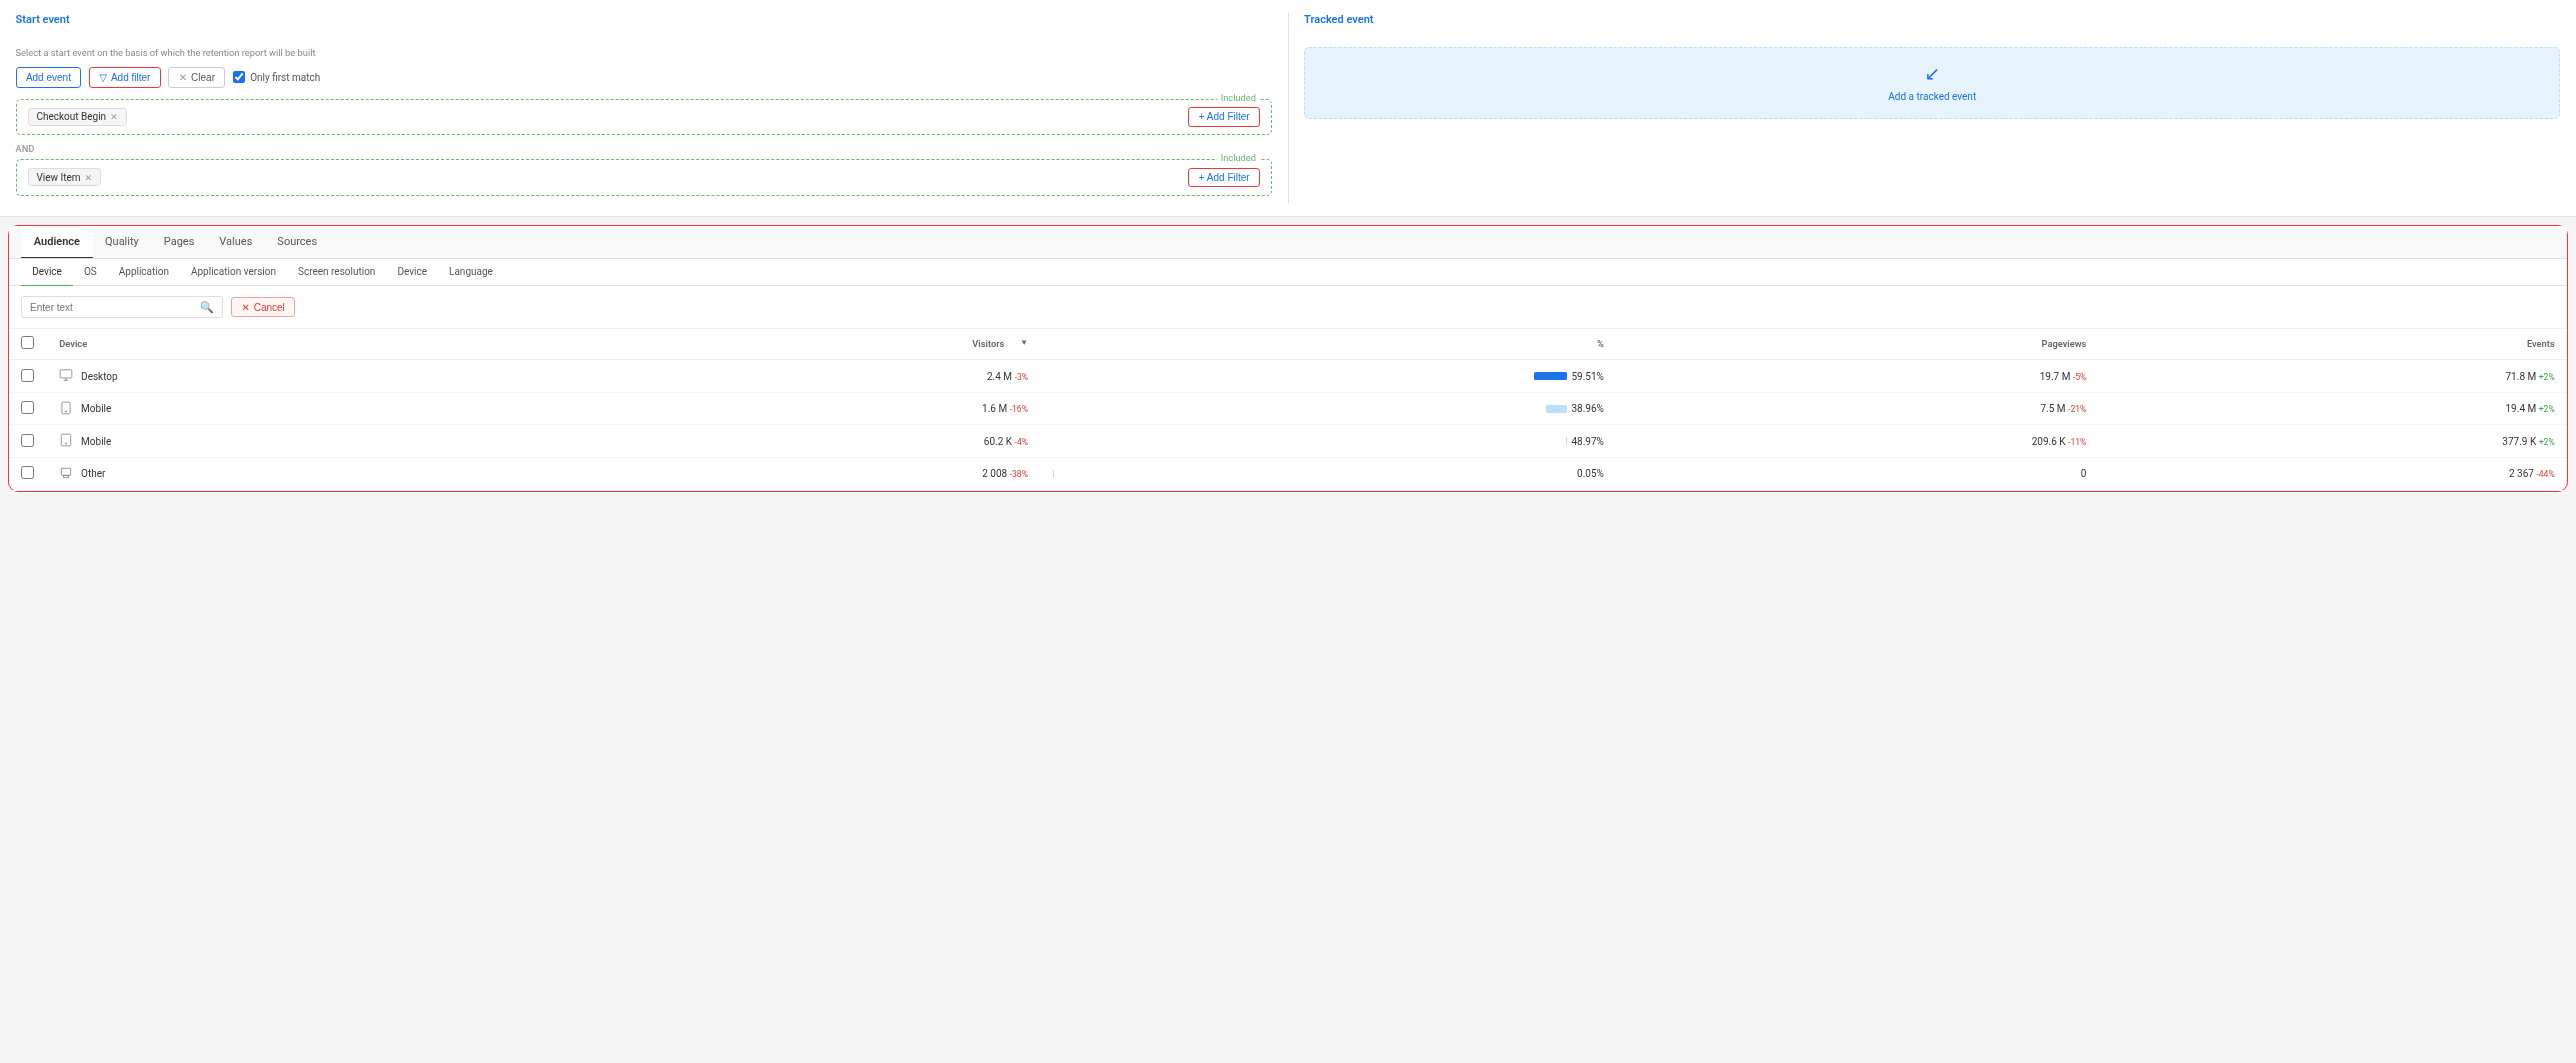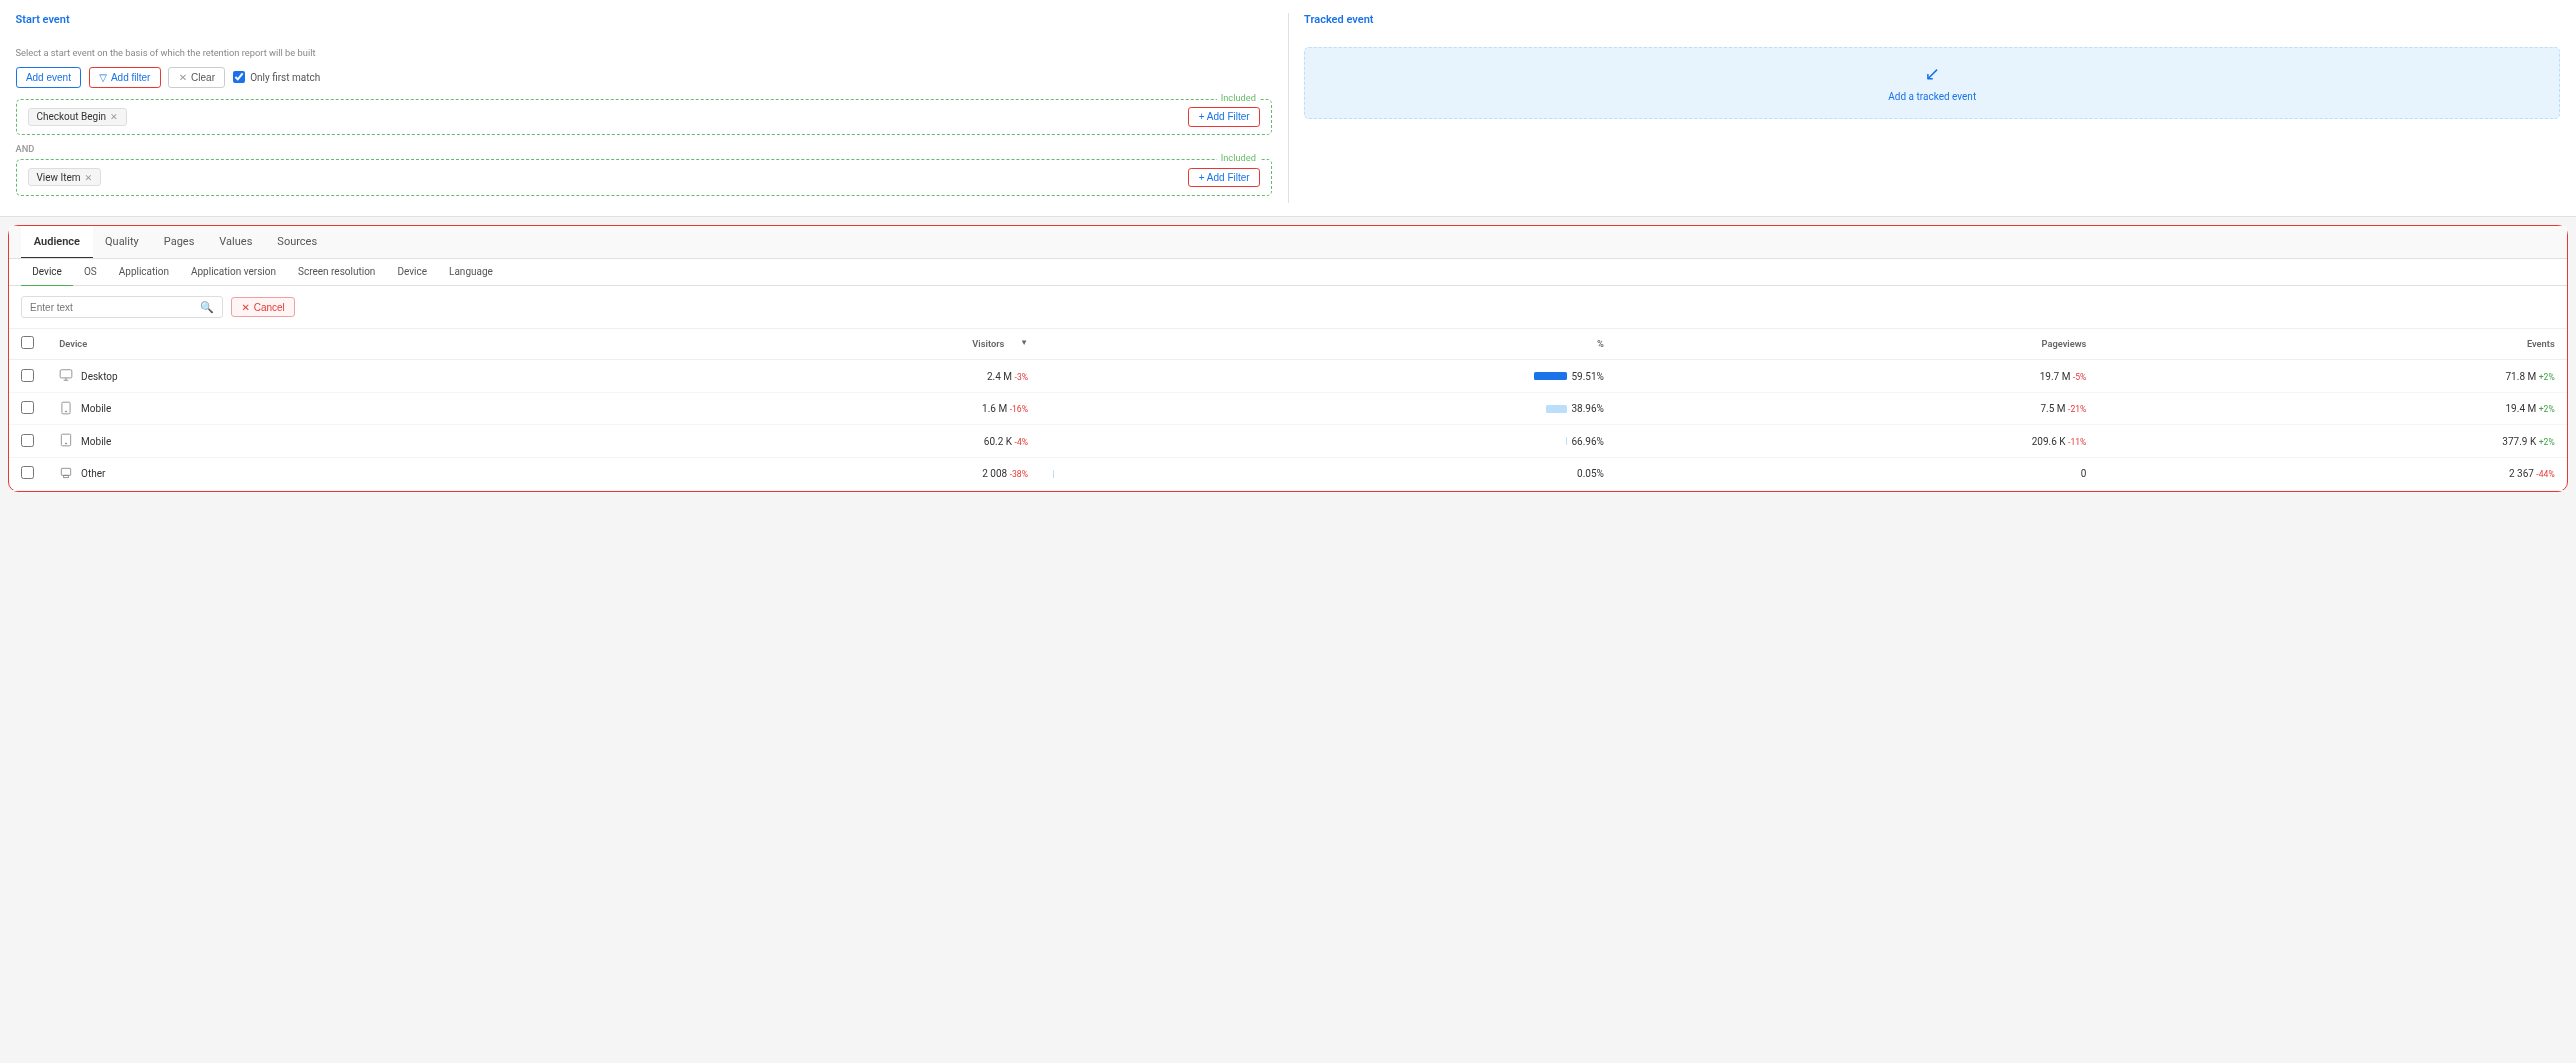--- a/index.html
+++ b/index.html
@@ -496,21 +496,21 @@
                 </svg></span>
         <span>Mobile</span>
       </div>
     </td>
     <td class="right">
       60.2 K <span style="color:#e53935;font-size:8.6px;">-4%</span>
     </td>
     <td class="right">
       <div class="bar-wrap" style="justify-content:flex-end;">
         <div class="bar" style="width:0.5px;background:#bbdefb;"></div>
-        <span>66.96%</span>
+        <span>48.97%</span>
       </div>
     </td>
     <td class="right">209.6 K <span style="color:#e53935;font-size:8.6px;">-11%</span></td>
     <td class="right">
       377.9 K <span style="color:#43a047;font-size:8.6px;">+2%</span>
     </td>
   </tr>
         <tr>
     <td class="row-check"><input type="checkbox" style=""></td>
     <td>

